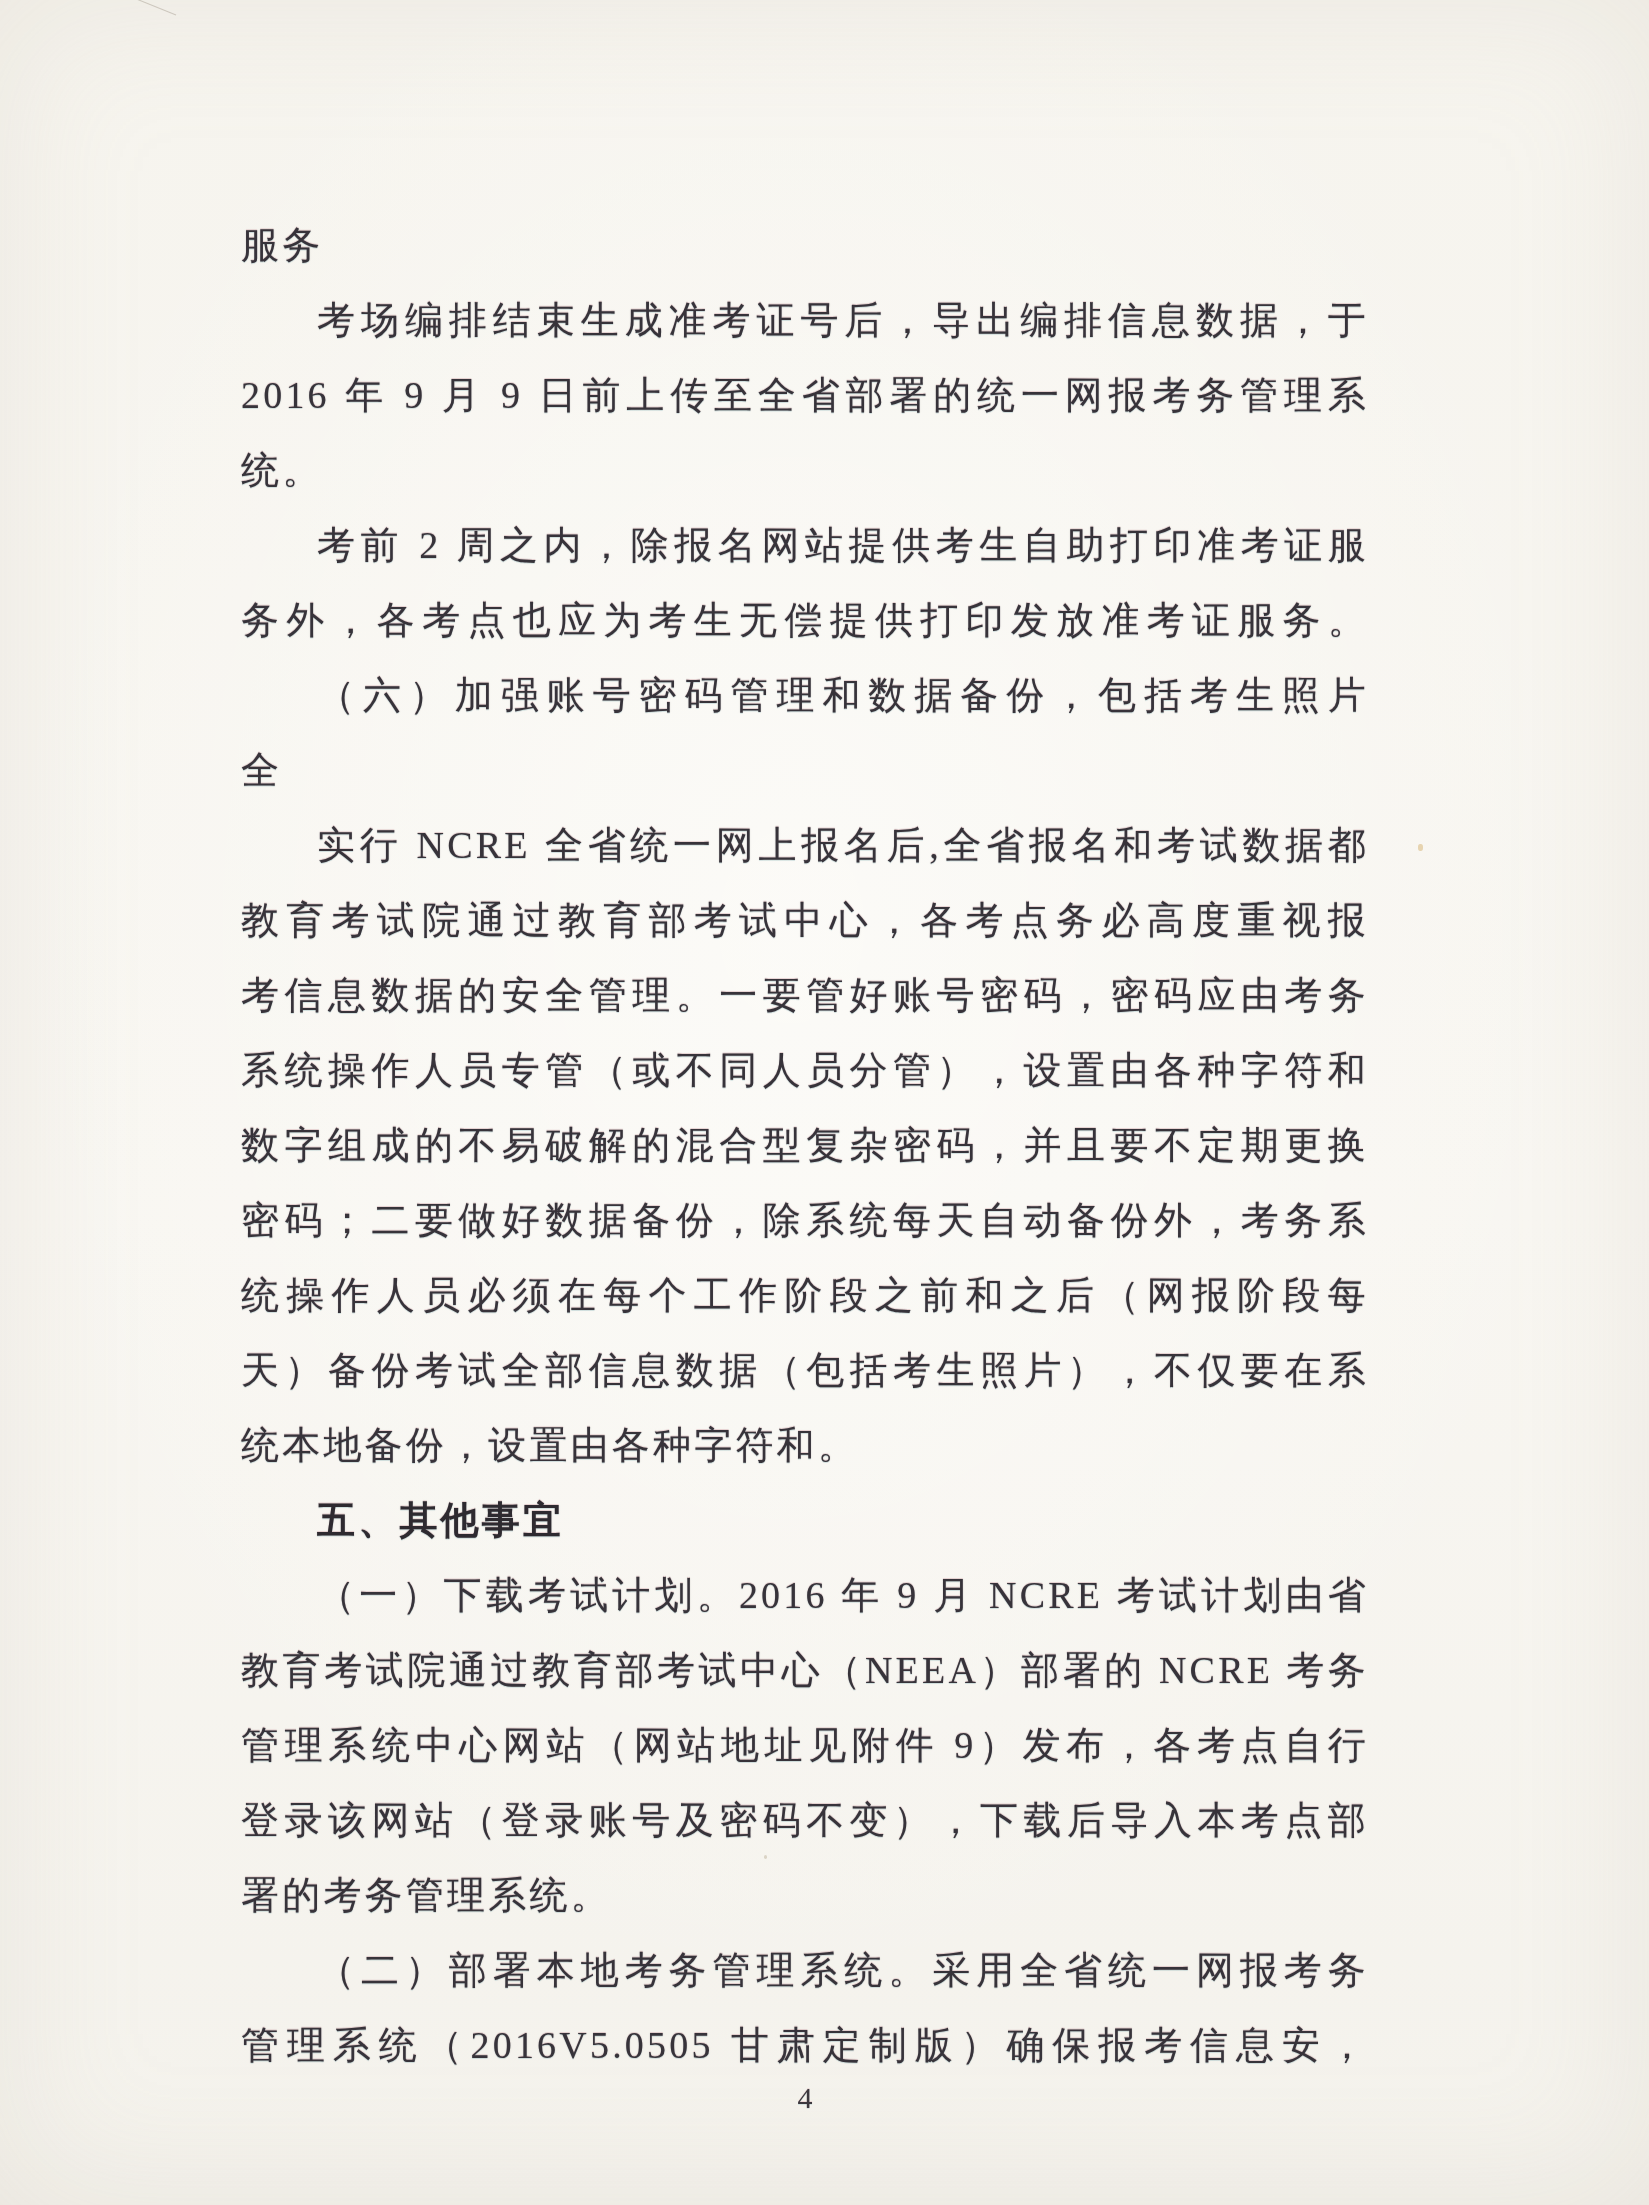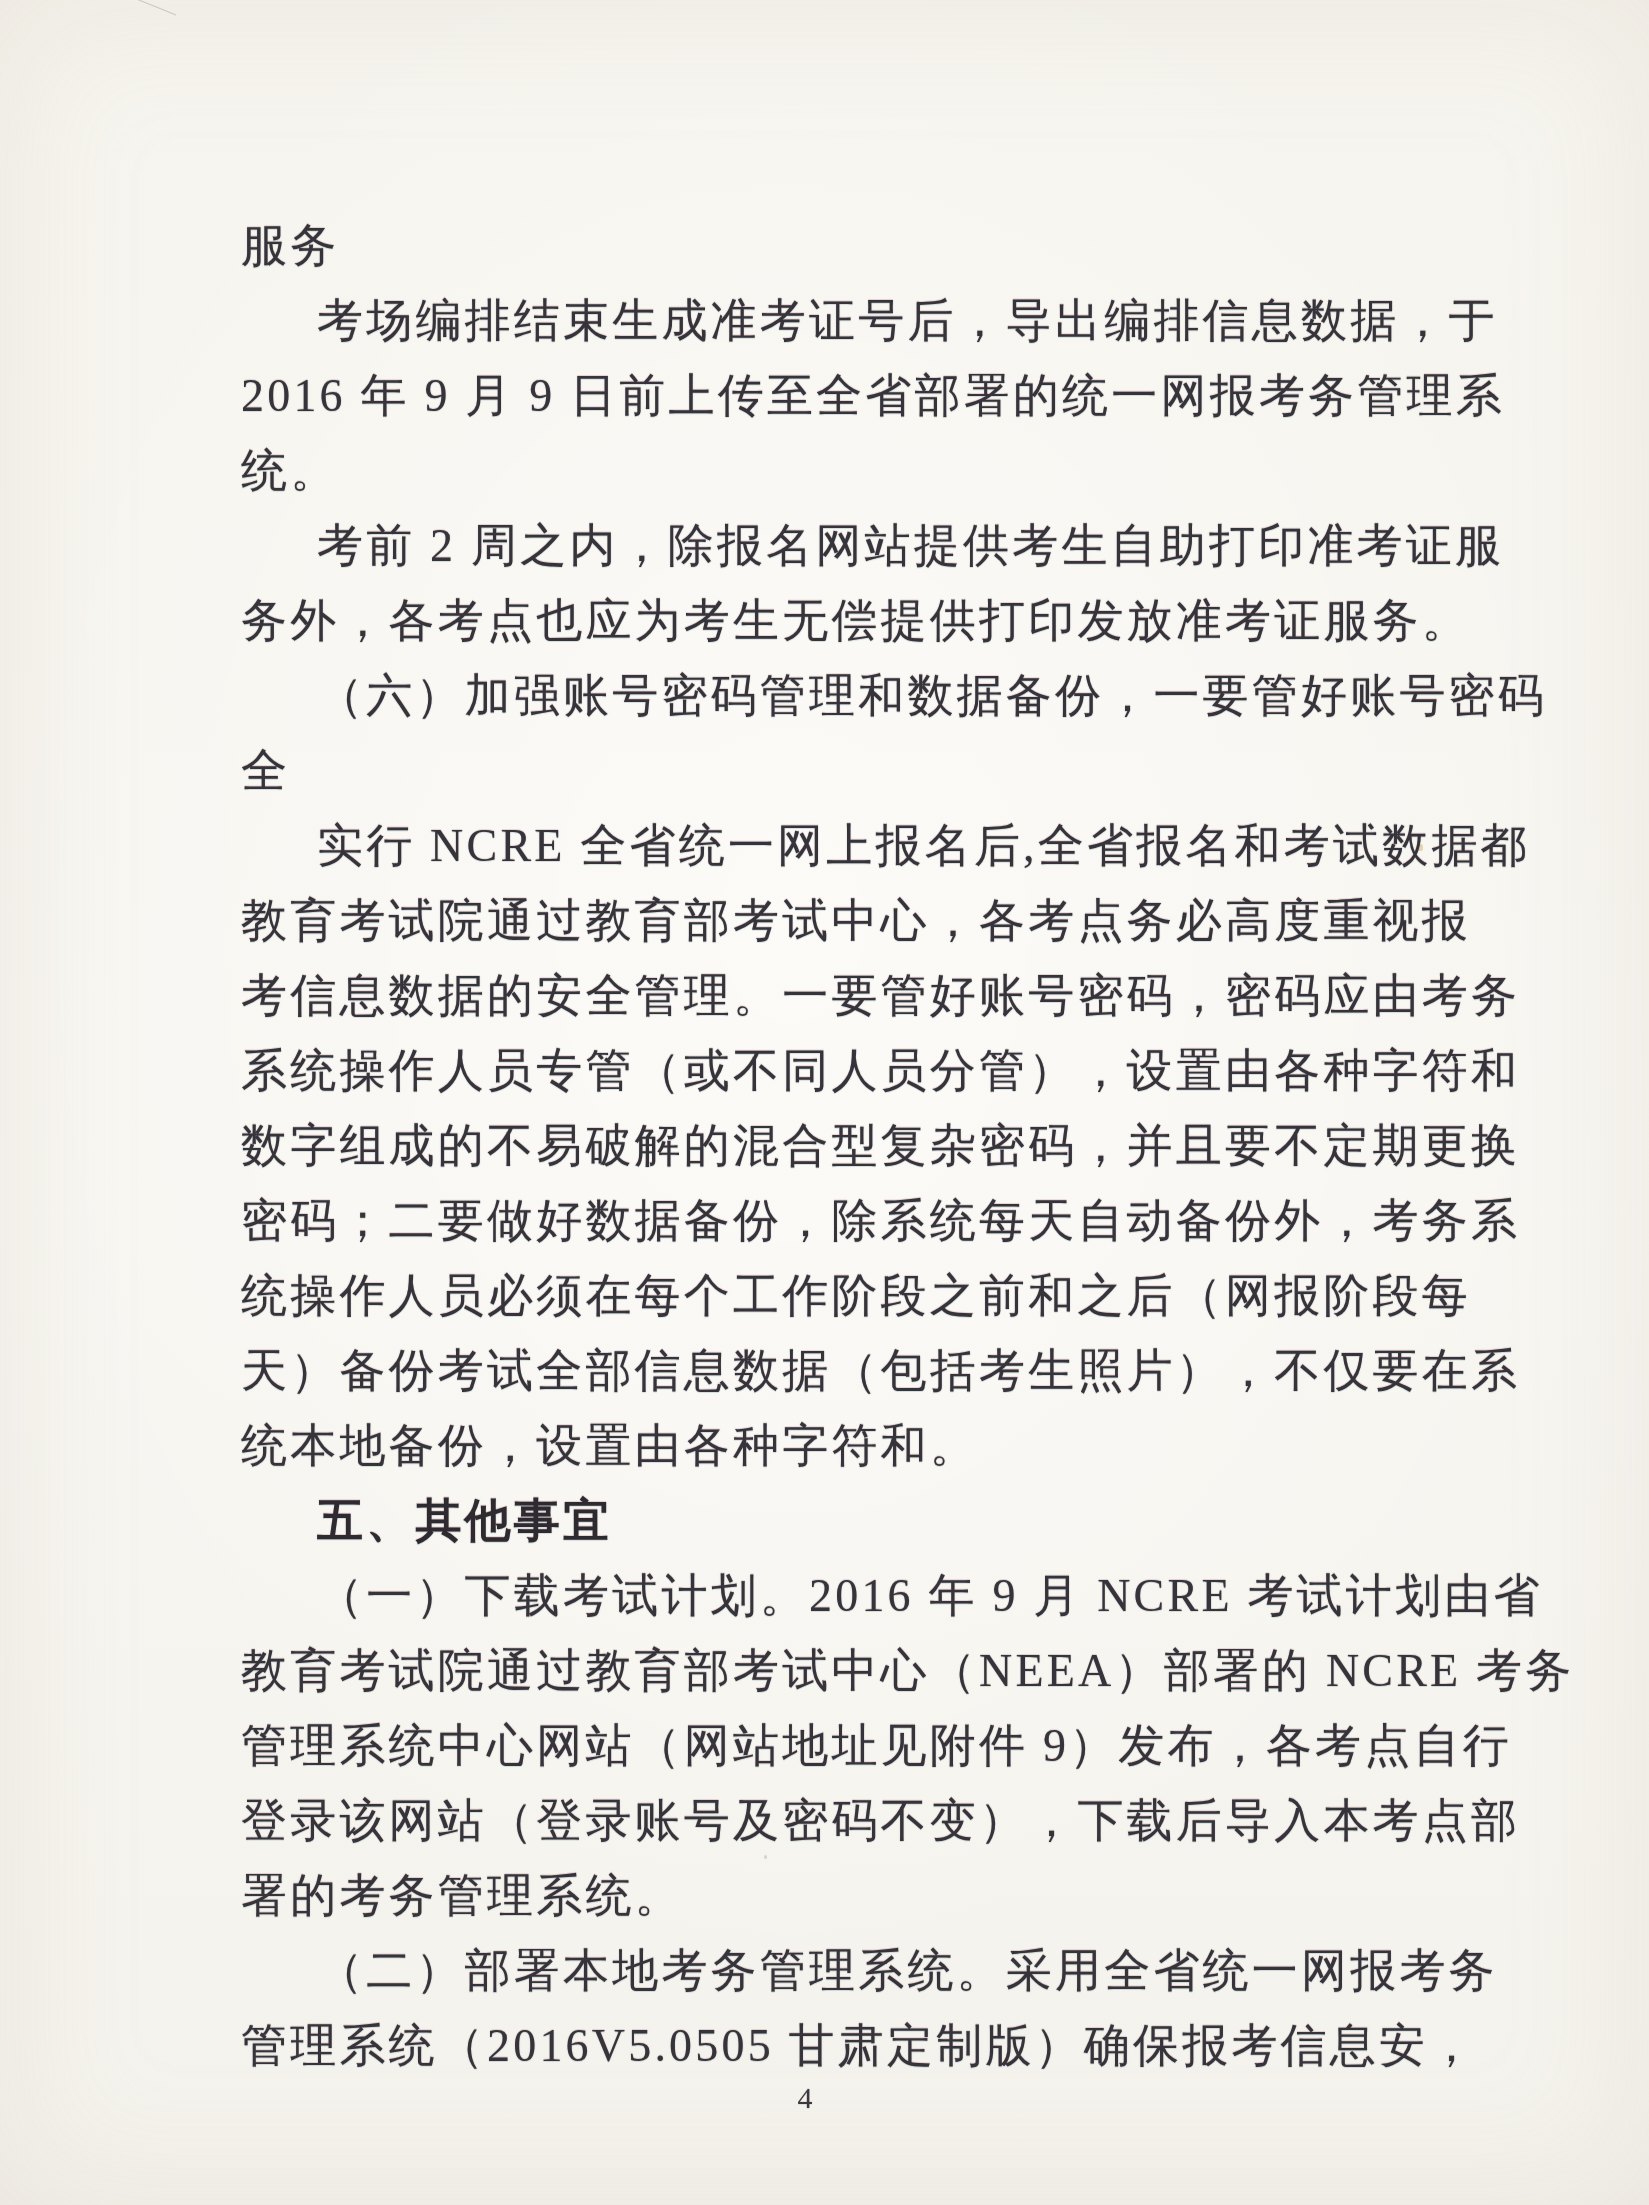--- a/index.html
+++ b/index.html
@@ -47,21 +47,21 @@
   }
   .content {
     position: absolute;
     left: 241px;
     top: 208px;
     width: 1128px;
   }
   .ln {
     height: 75px;
     line-height: 75px;
-    font-size: 46px;
+    font-size: 38px;
     letter-spacing: 3.2px;
     color: #37333a;
     white-space: nowrap;
     text-align: left;
     text-shadow:
       0 1.3px 0 rgba(96,172,178,0.20),
       0 -1.3px 0 rgba(196,92,112,0.18),
       0 0 1.3px rgba(60,54,60,0.35);
   }
   .fill {
@@ -100,21 +100,21 @@
   <div class="speck1"></div>
   <div class="speck2"></div>
 
   <div class="content">
     <div class="ln">服务</div>
     <div class="ln ind fill">考场编排结束生成准考证号后，导出编排信息数据，于</div>
     <div class="ln fill">2016 年 9 月 9 日前上传至全省部署的统一网报考务管理系</div>
     <div class="ln">统。</div>
     <div class="ln ind fill">考前 2 周之内，除报名网站提供考生自助打印准考证服</div>
     <div class="ln fill">务外，各考点也应为考生无偿提供打印发放准考证服务。</div>
-    <div class="ln ind fill">（六）加强账号密码管理和数据备份，一要管好账号密码</div>
+    <div class="ln ind fill">（六）加强账号密码管理和数据备份，包括考生照片</div>
     <div class="ln">全</div>
     <div class="ln ind fill">实行 NCRE 全省统一网上报名后,全省报名和考试数据都</div>
     <div class="ln fill">教育考试院通过教育部考试中心，各考点务必高度重视报</div>
     <div class="ln fill">考信息数据的安全管理。一要管好账号密码，密码应由考务</div>
     <div class="ln fill">系统操作人员专管（或不同人员分管），设置由各种字符和</div>
     <div class="ln fill">数字组成的不易破解的混合型复杂密码，并且要不定期更换</div>
     <div class="ln fill">密码；二要做好数据备份，除系统每天自动备份外，考务系</div>
     <div class="ln fill">统操作人员必须在每个工作阶段之前和之后（网报阶段每</div>
     <div class="ln fill">天）备份考试全部信息数据（包括考生照片），不仅要在系</div>
     <div class="ln">统本地备份，设置由各种字符和。</div>

